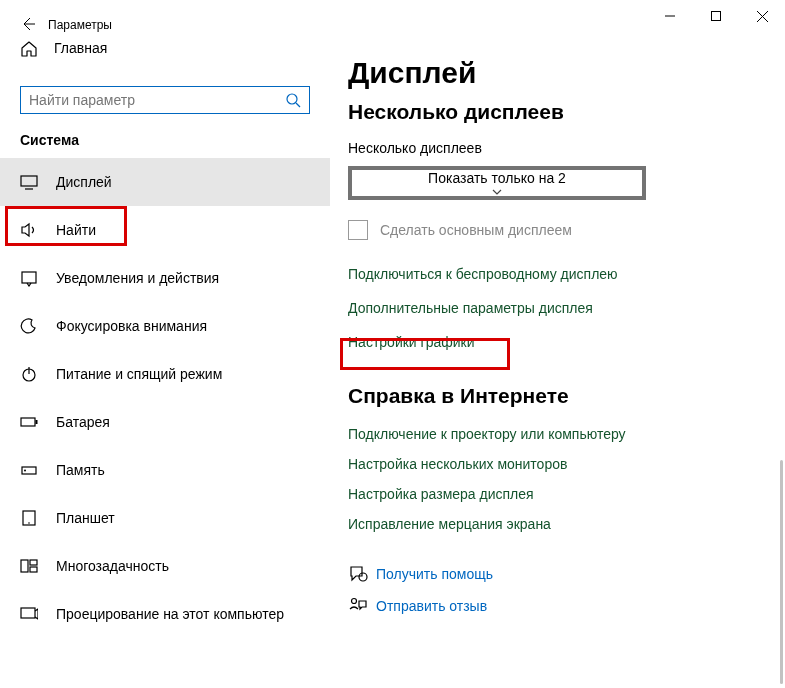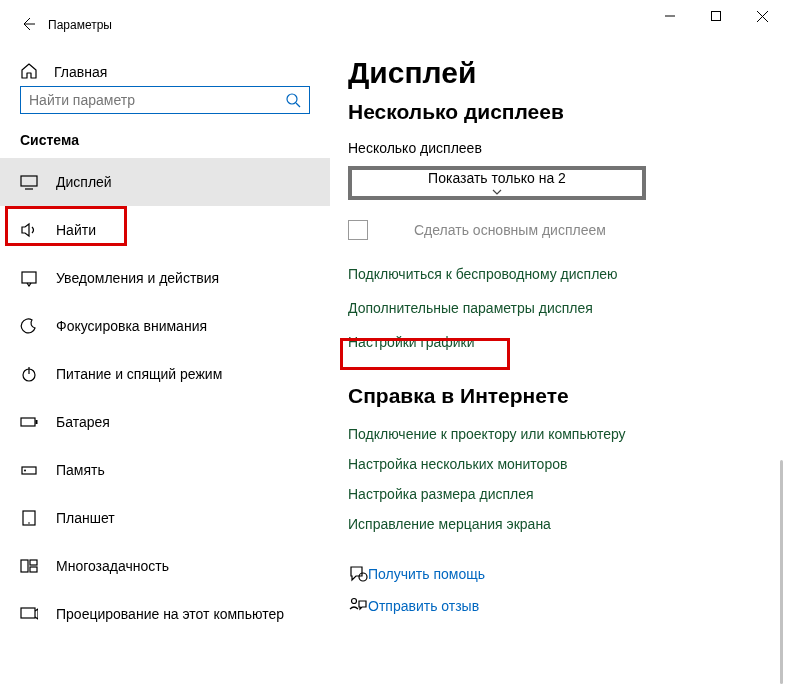--- a/index.html
+++ b/index.html
@@ -4,43 +4,43 @@
 <style>
   * { box-sizing: border-box; margin: 0; padding: 0; font-family: "Segoe UI", Tahoma, sans-serif; }
   body { width: 785px; height: 688px; background: #fff; overflow: hidden; position: relative; }
   .titlebar { height: 32px; display: flex; align-items: flex-end; padding-left: 14px; }
   .titlebar .back { width: 28px; display:flex; align-items:center; justify-content:center; cursor:pointer;}
   .titlebar .title { font-size: 12px; color:#000; margin-left: 6px;}
   .titlebar .wincontrols { margin-left:auto; display:flex; }
   .titlebar .wincontrols div { width: 46px; height:32px; display:flex; align-items:center; justify-content:center; cursor:pointer;}
   .container { display:flex; height: calc(688px - 32px); }
   .sidebar { width: 330px; padding: 8px 0 0 0; overflow:hidden;}
-  .home { display:flex; align-items:flex-end; height: 40px; padding-left: 20px; gap: 16px; cursor:pointer; margin-bottom:6px;}
+  .home { display:flex; align-items:flex-start; height: 40px; padding-left: 20px; gap: 16px; cursor:pointer; margin-bottom:6px;}
   .home .lbl { font-size: 14px; color:#000;}
   .search { margin: 0 20px 18px 20px; height: 28px; border:1px solid #0067c0; display:flex; align-items:center; padding: 0 8px;}
   .search input { flex:1; border:none; outline:none; font-size:14px; color:#666; font-style: normal;}
   .search input::placeholder{color:#767676;}
   .cat { font-size:14px; font-weight:600; color:#000; padding: 0 20px 10px 20px;}
   .navlist {}
   .navitem { display:flex; align-items:center; height: 48px; padding-left: 20px; gap: 18px; cursor:pointer; font-size:14px; color:#000;}
   .navitem.active { background:#e6e6e6; }
   .red-box-1 { position:absolute; left:5px; top:206px; width:122px; height:40px; border:3px solid #d80000; pointer-events:none;}
   .main { flex:1; padding: 24px 36px 0 18px; position:relative;}
   .h1 { font-size: 30px; font-weight:600; color:#000; margin-bottom: 10px;}
   .h2 { font-size: 21px; font-weight:600; color:#000; margin-bottom: 16px;}
   .fld-lbl{ font-size:14px; color:#000; margin-bottom:10px;}
   .select { width: 298px; height:34px; border:4px solid #737373; display:flex; align-items:center; padding:0 10px; justify-content:space-between; font-size:14px; cursor:pointer; margin-bottom:20px;flex-direction:column;}
   .checkbox-row{display:flex; align-items:center; gap:12px; margin-bottom:26px;}
   .checkbox{ width:20px; height:20px; border:1px solid #999; }
-  .checkbox-row .cl{font-size:14px; color:#888;margin-left:34px;}
+  .checkbox-row .cl{font-size:14px; color:#888;}
   .link { color:#14532d; font-size:14px; display:block; margin-bottom:18px; cursor:pointer;}
   .link.tight { margin-bottom:14px;}
   .red-box-2 { position:absolute; left:340px; top:338px; width:170px; height:32px; border:3px solid #d80000; pointer-events:none;}
   .h2b { font-size:21px; font-weight:600; color:#000; margin: 34px 0 18px 0;}
-  .footer-row{display:flex;align-items:center;gap:0;margin-bottom:12px;}
+  .footer-row{display:flex;align-items:center;gap:8px;margin-bottom:12px;}
   .footer-row .lnk{color:#0067c0;font-size:14px;cursor:pointer;}
   .scrollbar{position:absolute; right:2px; top:32px; bottom:4px; width:6px;}
   .scrollthumb{position:absolute;right:0;top:428px;width:3px;height:224px;background:#c2c2c2;border-radius:2px;}
   svg{display:block;}
 </style>
 </head>
 <body>
 
 <div class="titlebar">
   <div class="back">

